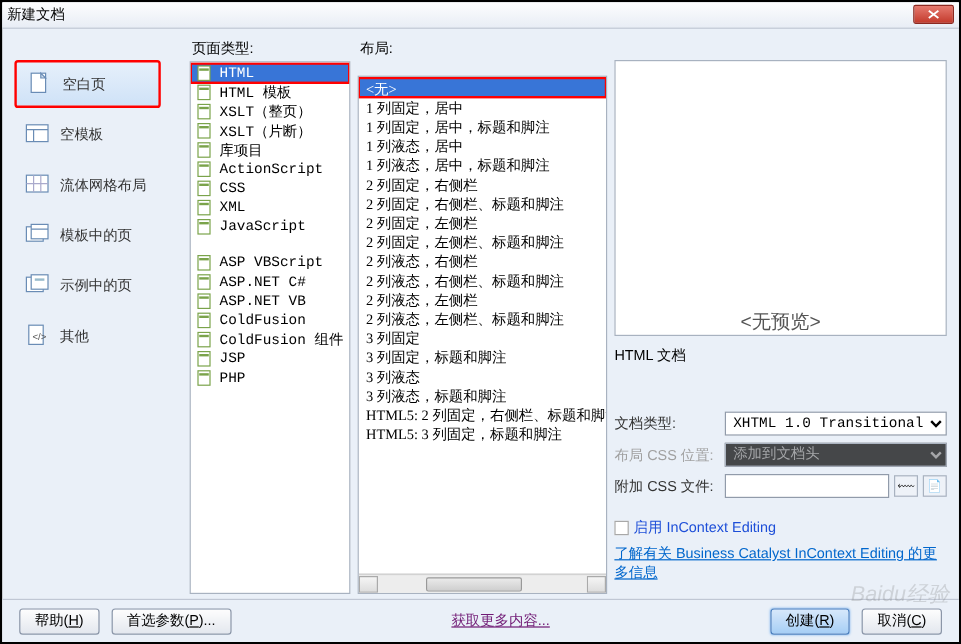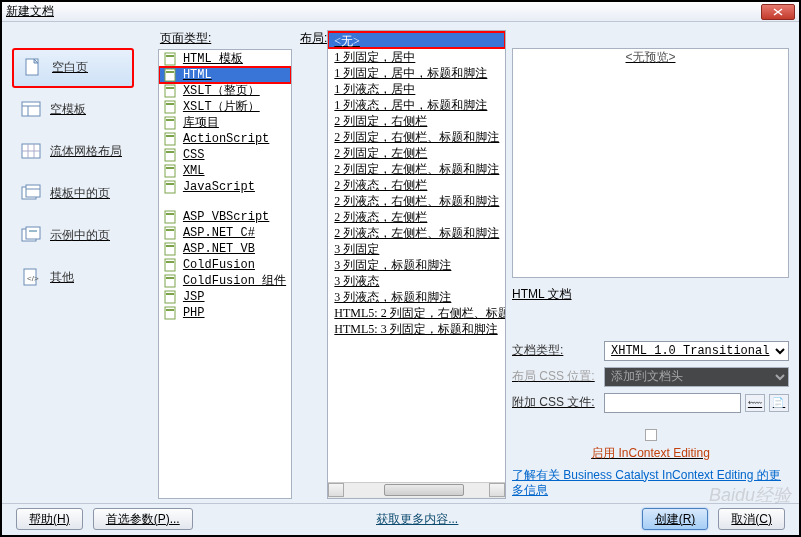--- a/index.html
+++ b/index.html
@@ -1,64 +1,64 @@
 <!DOCTYPE html>
 <html><head>
 <meta charset="utf-8">
 <style>
 * { margin: 0; padding: 0; box-sizing: border-box; }
 body { font-family: Tahoma, "Microsoft YaHei", sans-serif; font-size: 12px; background: #fff; }
 .outer { border: 2px solid #000; width: 801px; height: 537px; position: relative; background: #fff; }
-.dialog { width: 797px; height: 533px; background: #eaf0f8; position: relative; display: flex; flex-direction: column; text-decoration: underline; }
+.dialog { width: 797px; height: 533px; background: #eaf0f8; position: relative; display: flex; flex-direction: column; }
 .titlebar { height: 22px; background: linear-gradient(to bottom, #fdfdfe, #e8edf5); border-bottom: 1px solid #c0c7d4; display: flex; align-items: center; padding: 0 4px; position: relative; }
 .titlebar-text { font-size: 12px; color: #000; }
 .close-btn { position: absolute; right: 4px; top: 2px; width: 34px; height: 16px; background: linear-gradient(to bottom, #e67a6f, #c33a2c); border: 1px solid #8b2820; border-radius: 2px; display: flex; align-items: center; justify-content: center; color: #fff; font-weight: bold; font-size: 10px; cursor: pointer; }
 .content { flex: 1; display: flex; padding: 8px 10px 4px 10px; gap: 6px; }
 .category-col { width: 140px; display: flex; flex-direction: column; gap: 2px; padding-top: 18px; }
 .cat-item { display: flex; align-items: center; gap: 8px; padding: 6px 8px; cursor: pointer; border-radius: 3px; height: 40px; }
 .cat-item.selected { background: linear-gradient(to bottom, #e6f0fb, #cfe2f7); border: 1px solid #9ec3ea; }
 .cat-item.highlight { border: 2px solid #ff0000; }
 .cat-icon { width: 22px; height: 22px; display: flex; align-items: center; justify-content: center; }
 .cat-icon svg { width: 22px; height: 22px; }
 .cat-label { font-size: 12px; color: #333; }
 .page-type-col { width: 154px; display: flex; flex-direction: column; margin-left: 18px; }
 .col-header { font-size: 12px; color: #000; margin-bottom: 2px; padding-left: 2px; }
 .list-box { flex: 1; background: #fff; border: 1px solid #a8b2c0; overflow-y: auto; padding: 1px 0; }
 .pt-item { display: flex; align-items: center; gap: 4px; padding: 1px 4px; font-family: "Courier New", monospace; font-size: 12px; cursor: pointer; height: 16px; }
 .pt-item.selected { background: #3875d7; color: #fff; }
 .pt-item.highlight { outline: 2px solid #ff0000; outline-offset: -1px; }
 .pt-icon { width: 16px; height: 14px; flex-shrink: 0; display: flex; align-items: center; justify-content: center; }
 .pt-spacer { height: 14px; }
-.layout-col { width: 208px; display: flex; flex-direction: row; }
+.layout-col { width: 208px; display: flex; flex-direction: column; gap: 12px; }
 .lay-item { padding: 1px 6px; font-family: "SimSun", serif; font-size: 12px; cursor: pointer; height: 16px; white-space: nowrap; overflow: hidden; }
 .lay-item.selected { background: #3875d7; color: #fff; }
 .lay-item.highlight { outline: 2px solid #ff0000; outline-offset: -1px; }
 .scrollbar-h { height: 16px; background: #e9e9e9; border-top: 1px solid #ccc; display: flex; align-items: center; }
 .sb-btn { width: 16px; height: 14px; background: linear-gradient(to bottom, #f5f5f5, #ddd); border: 1px solid #aaa; }
 .sb-track { flex: 1; height: 14px; background: #ededed; position: relative; }
 .sb-thumb { position: absolute; left: 40px; width: 80px; height: 12px; top: 1px; background: linear-gradient(to bottom, #eaeaea, #cfcfcf); border: 1px solid #999; border-radius: 2px; }
 .right-col { flex: 1; display: flex; flex-direction: column; padding-top: 18px; gap: 6px; }
-.preview-box { height: 230px; background: #fff; border: 1px solid #a8b2c0; display: flex; align-items: flex-start; justify-content: center; color: #555; font-size: 12px; }
+.preview-box { height: 230px; background: #fff; border: 1px solid #a8b2c0; display: flex; align-items: flex-end; justify-content: center; color: #555; font-size: 16px; }
 .doc-type-label { font-size: 12px; color: #000; padding: 2px 0; }
 .form-row { display: flex; align-items: center; gap: 4px; font-size: 12px; }
 .form-label { width: 88px; color: #333; }
 .form-label.disabled { color: #a0a0a0; }
 .form-select { flex: 1; height: 20px; background: #fff; border: 1px solid #919baa; font-size: 12px; padding: 0 2px; font-family: "Courier New", monospace; }
 .form-select.disabled { background: #000000; color: #888; }
 .attach-row { display: flex; gap: 4px; }
 .attach-input { flex: 1; height: 20px; background: #fff; border: 1px solid #919baa; }
 .attach-btn { width: 20px; height: 18px; background: #eef2f8; border: 1px solid #a8b2c0; cursor: pointer; display: flex; align-items: center; justify-content: center; font-size: 10px; }
-.checkbox-row { display: flex; align-items: center; gap: 4px; font-size: 12px; color: #c2410c; padding-top: 10px; flex-direction: column; }
+.checkbox-row { display: flex; align-items: center; gap: 4px; font-size: 12px; color: #1d4ed8; padding-top: 10px; }
 .checkbox { width: 12px; height: 12px; border: 1px solid #a8a8a8; background: #fff; }
 .link-text { color: #0066cc; text-decoration: underline; cursor: pointer; font-size: 12px; line-height: 1.3; }
 .footer { height: 36px; border-top: 1px solid #c0c7d4; display: flex; align-items: center; padding: 0 14px; background: #eaf0f8; gap: 10px; }
 .btn { height: 22px; padding: 0 12px; background: linear-gradient(to bottom, #fdfdfd, #e3e7ee); border: 1px solid #8b96a8; border-radius: 3px; font-size: 12px; cursor: pointer; display: flex; align-items: center; justify-content: center; font-family: inherit; }
 .btn.primary { background: linear-gradient(to bottom, #d7e8fb, #a6cef5); border: 1px solid #4a7fbf; box-shadow: 0 0 2px #7ab3ef; }
 .footer-spacer { flex: 1; }
-.footer-link { color: #0c4a6e; text-decoration: underline; cursor: pointer; font-size: 12px; }
+.footer-link { color: #701a75; text-decoration: underline; cursor: pointer; font-size: 12px; }
 .watermark { position: absolute; right: 8px; bottom: 28px; font-size: 18px; color: rgba(120,120,120,0.25); font-style: italic; pointer-events: none; }
 .underline-char { text-decoration: underline; }
 </style>
 </head>
 <body>
 <div class="outer">
 <div class="dialog">
 
 <div class="titlebar">
   <span class="titlebar-text">新建文档</span>
@@ -129,37 +129,37 @@
                 <text x="7" y="14" font-size="8" fill="#555">&lt;/&gt;</text>
               </svg>
             </span>
       <span class="cat-label">其他</span>
     </div>
   </div>
 
   <div class="page-type-col">
     <div class="col-header">页面类型:</div>
     <div class="list-box" id="pt-list">
+            <div class="pt-item selected highlight">
+              <span class="pt-icon">
+                <svg width="16" height="14" viewBox="0 0 16 14">
+                  <rect x="2" y="1" width="10" height="12" fill="#fff" stroke="#7aa34a"></rect>
+                  <rect x="3" y="3" width="8" height="2" fill="#7aa34a"></rect>
+                </svg>
+              </span>
+              <span>HTML</span>
+            </div>
             <div class="pt-item">
               <span class="pt-icon">
                 <svg width="16" height="14" viewBox="0 0 16 14">
                   <rect x="2" y="1" width="10" height="12" fill="#fff" stroke="#7aa34a"></rect>
                   <rect x="3" y="3" width="8" height="2" fill="#7aa34a"></rect>
                 </svg>
               </span>
               <span>HTML 模板</span>
-            </div>
-            <div class="pt-item selected highlight">
-              <span class="pt-icon">
-                <svg width="16" height="14" viewBox="0 0 16 14">
-                  <rect x="2" y="1" width="10" height="12" fill="#fff" stroke="#7aa34a"></rect>
-                  <rect x="3" y="3" width="8" height="2" fill="#7aa34a"></rect>
-                </svg>
-              </span>
-              <span>HTML</span>
             </div>
             <div class="pt-item">
               <span class="pt-icon">
                 <svg width="16" height="14" viewBox="0 0 16 14">
                   <rect x="2" y="1" width="10" height="12" fill="#fff" stroke="#7aa34a"></rect>
                   <rect x="3" y="3" width="8" height="2" fill="#7aa34a"></rect>
                 </svg>
               </span>
               <span>XSLT（整页）</span>
             </div>

